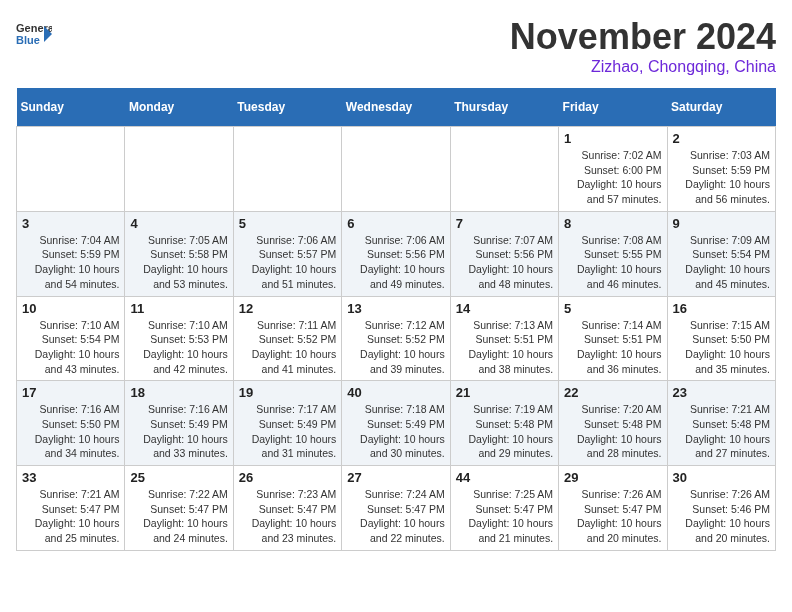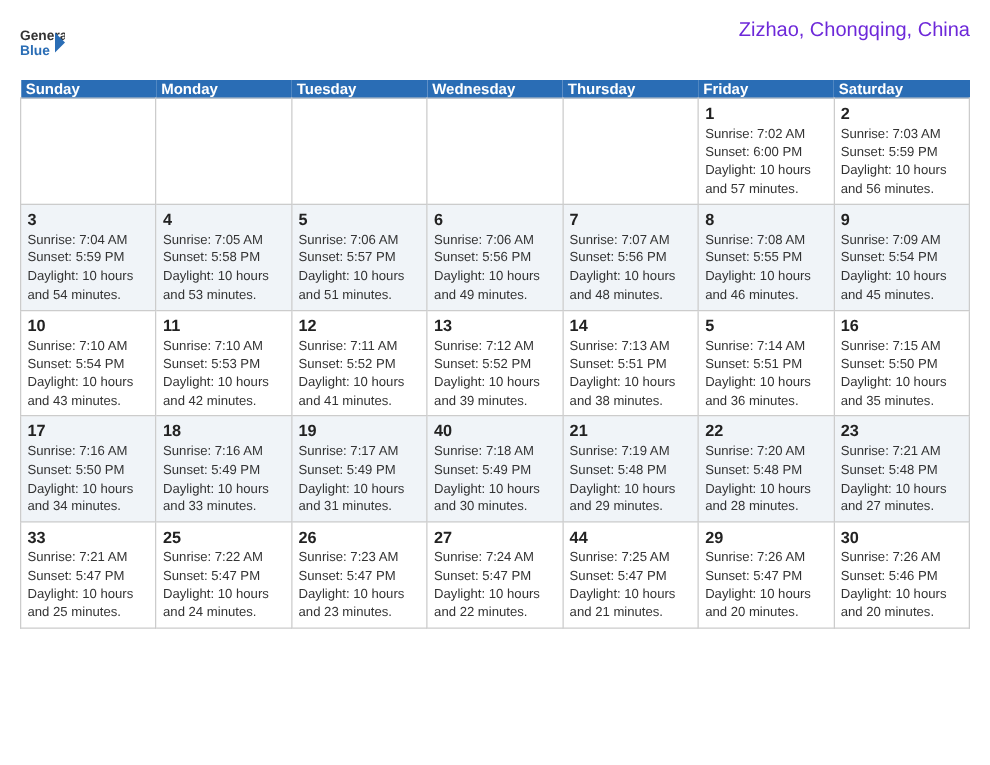--- a/index.html
+++ b/index.html
@@ -36,21 +36,21 @@
       color: #6d28d9;
     }
     table {
       width: 100%;
       border-collapse: collapse;
       font-size: 11px;
     }
     thead th {
       background: #2a6db5;
       color: #fff;
-      padding: 0 4px;
+      padding: 12px 4px;
       text-align: left;
       font-size: 12px;
       font-weight: bold;
     }
     tbody td {
       border: 1px solid #ccc;
       vertical-align: top;
       padding: 4px 5px;
       height: 80px;
       width: calc(100% / 7);
@@ -63,37 +63,39 @@
       font-size: 13px;
       font-weight: bold;
       color: #222;
       display: block;
       margin-bottom: 2px;
     }
     .day-info {
       color: #333;
       line-height: 1.4;
       font-size: 10.5px;
+      text-align: right;
     }
     .empty-cell {
       background: #fff !important;
     }
   </style>
 </head>
 <body>
 
 <div class="header">
   <div class="logo">
     <svg class="logo-icon" viewBox="0 0 36 36" xmlns="http://www.w3.org/2000/svg">
       <text x="0" y="16" font-size="11" font-weight="bold" fill="#333">General</text>
       <text x="0" y="28" font-size="11" font-weight="bold" fill="#2a6db5">Blue</text>
       <polygon points="28,10 36,18 28,26" fill="#2a6db5"></polygon>
     </svg>
   </div>
   <div class="title-block">
+    <div class="month-title">November 2024</div>
     <div class="location">Zizhao, Chongqing, China</div>
   </div>
 </div>
 
 <table>
   <thead>
     <tr id="weekday-header">
         <th>Sunday</th>
         <th>Monday</th>
         <th>Tuesday</th>

